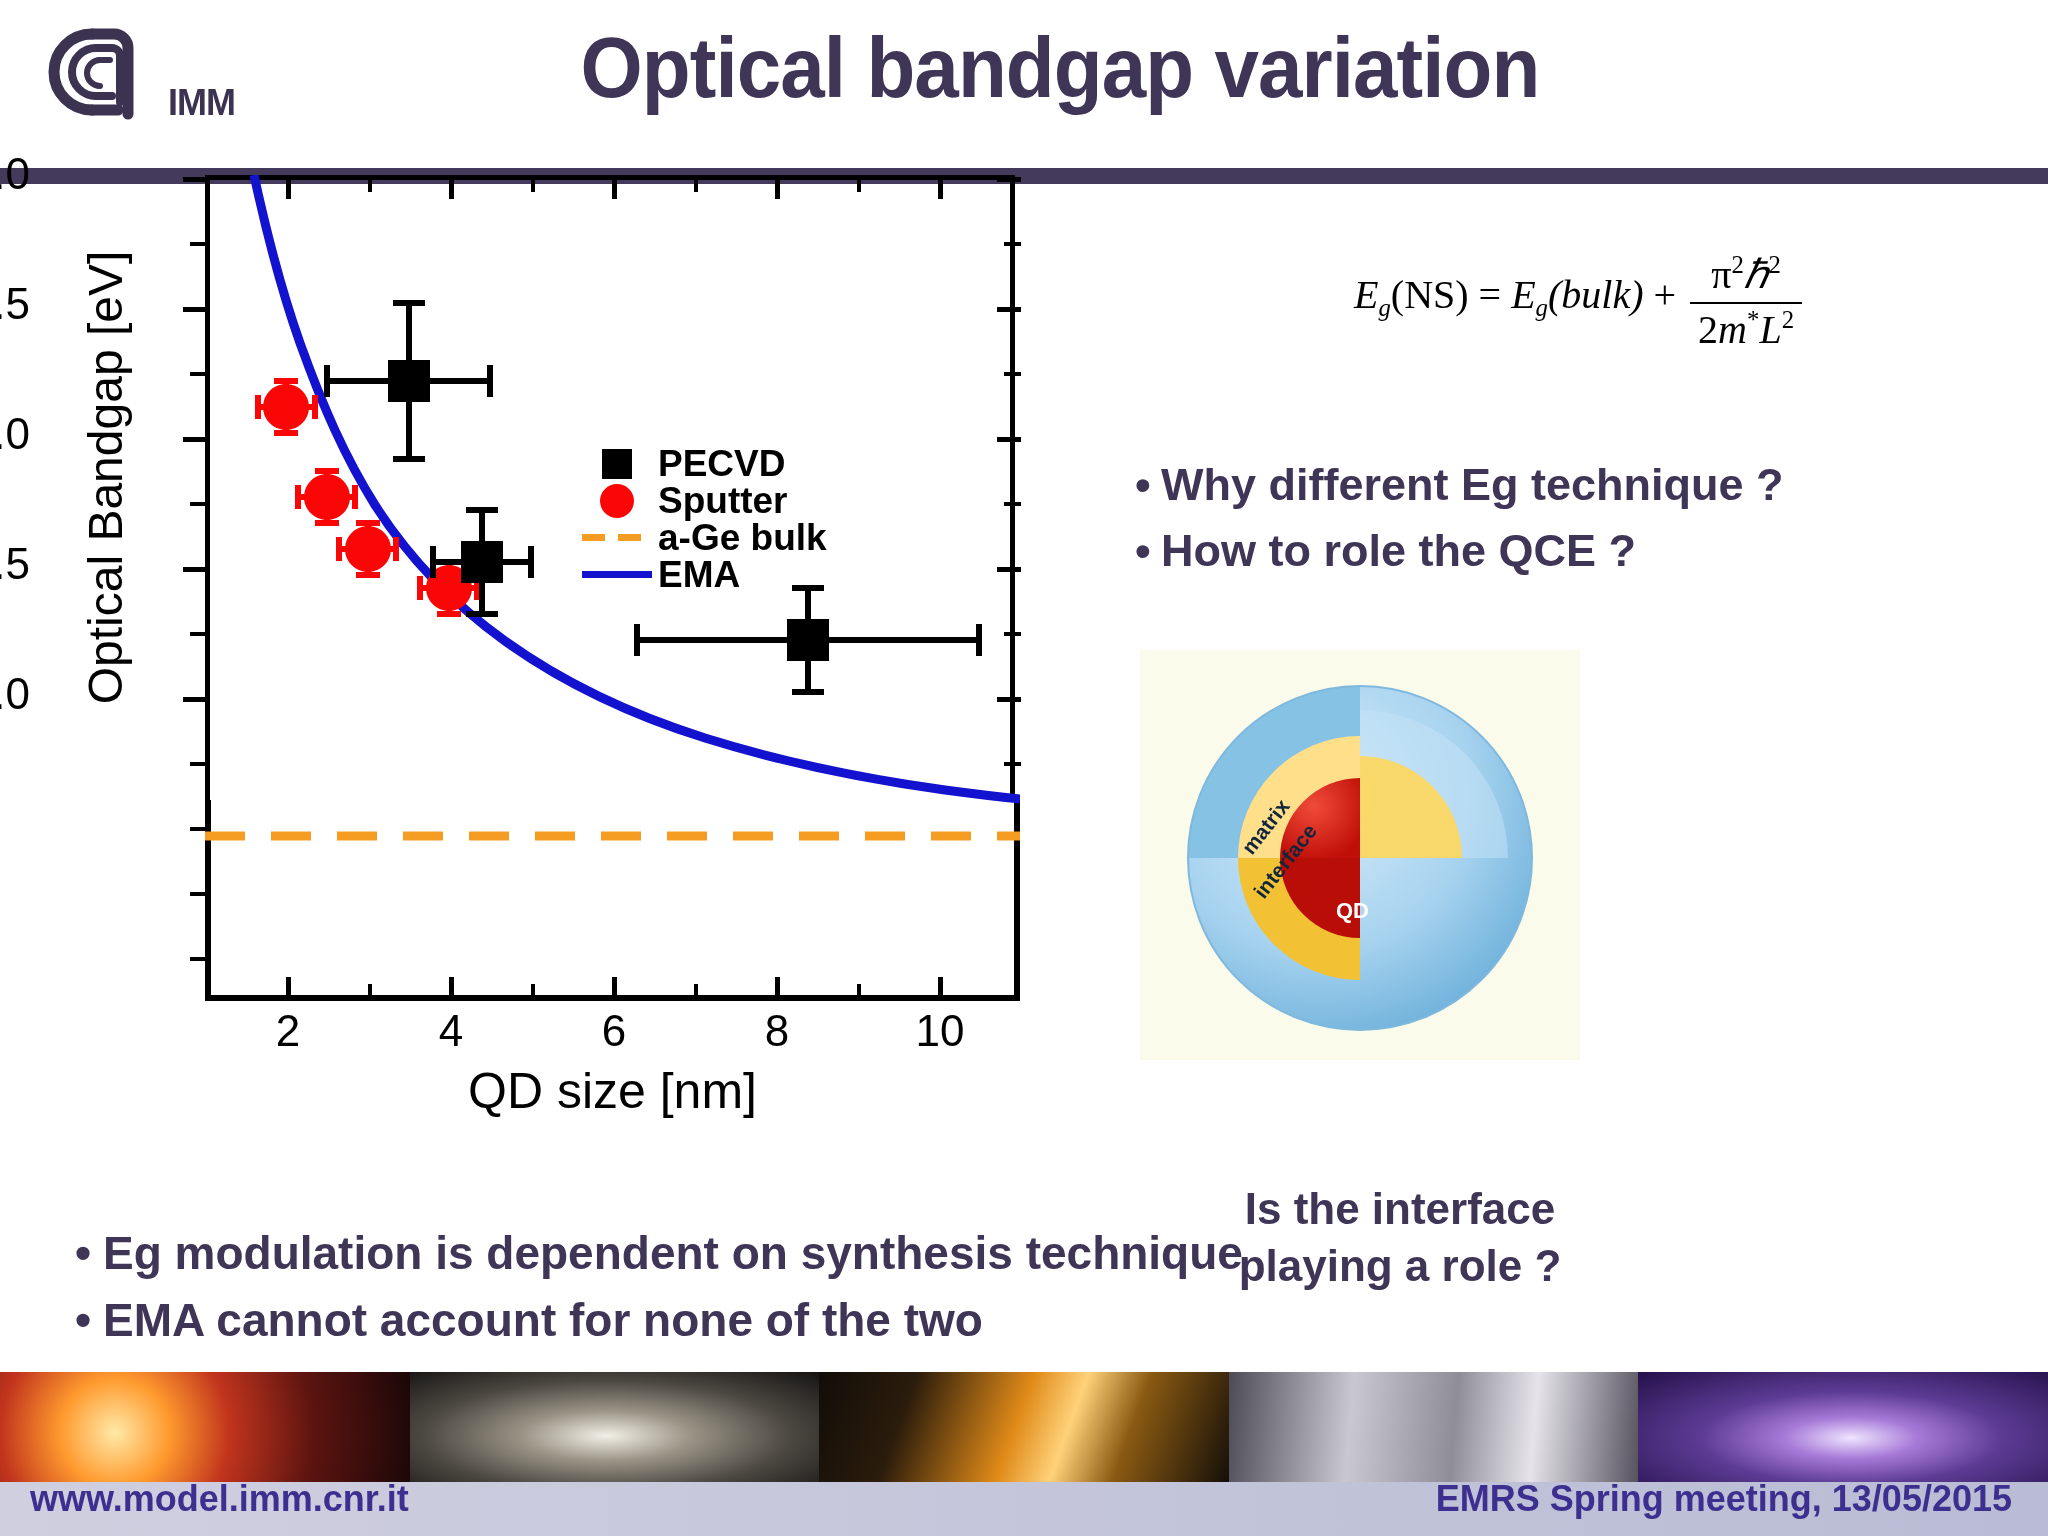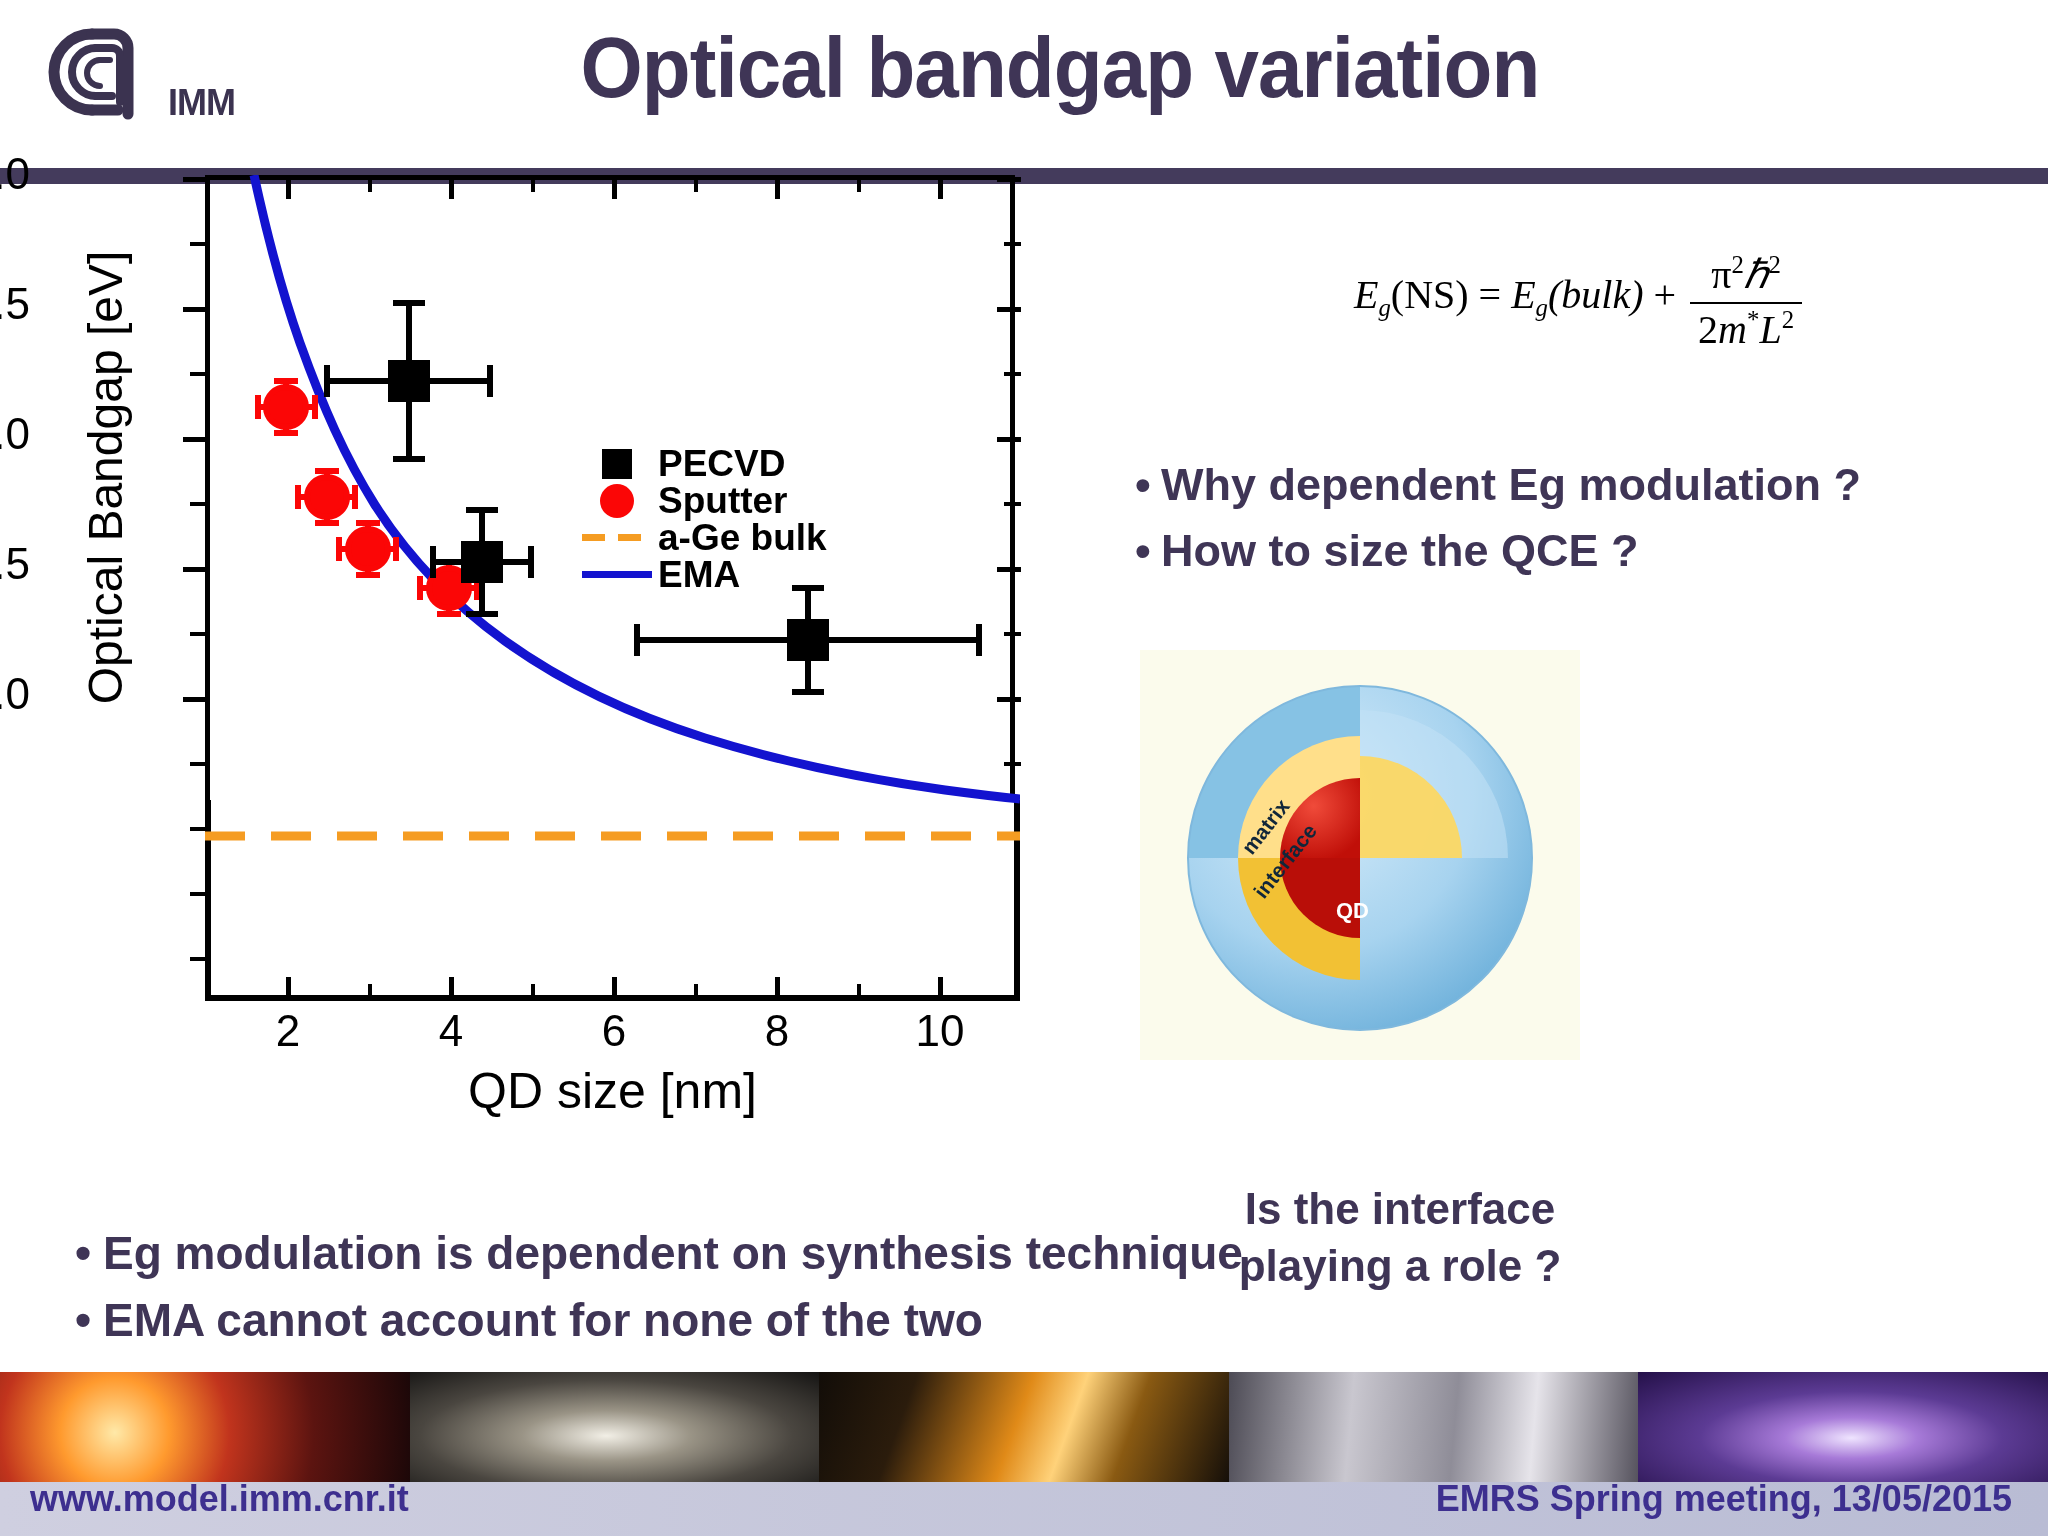--- a/index.html
+++ b/index.html
@@ -303,25 +303,25 @@
   <span>+</span>
   <span class="frac">
     <span class="num">π<span class="sup">2</span><span class="mi">ℏ</span><span class="sup">2</span></span>
     <span class="den">2<span class="mi">m</span><span class="sup">*</span><span class="mi">L</span><span class="sup">2</span></span>
   </span>
 </div>
 
 <div id="right-bullets">
   <div class="rb">
     <span class="dot">•</span>
-    <span class="txt">Why dependent Eg modulation ?</span>
+    <span class="txt">Why different Eg technique ?</span>
   </div>
   <div class="rb">
     <span class="dot">•</span>
-    <span class="txt">How to size the QCE ?</span>
+    <span class="txt">How to role the QCE ?</span>
   </div>
 </div>
 
 <div id="qd-figure">
   <svg viewBox="0 0 440 410" width="440" height="410">
     <defs>
       <radialGradient id="gMatrix" cx="38%" cy="32%" r="72%">
         <stop offset="0%" stop-color="#d6ecfa"></stop>
           <stop offset="62%" stop-color="#a7d3ef"></stop>
         <stop offset="100%" stop-color="#72b3dc"></stop>

